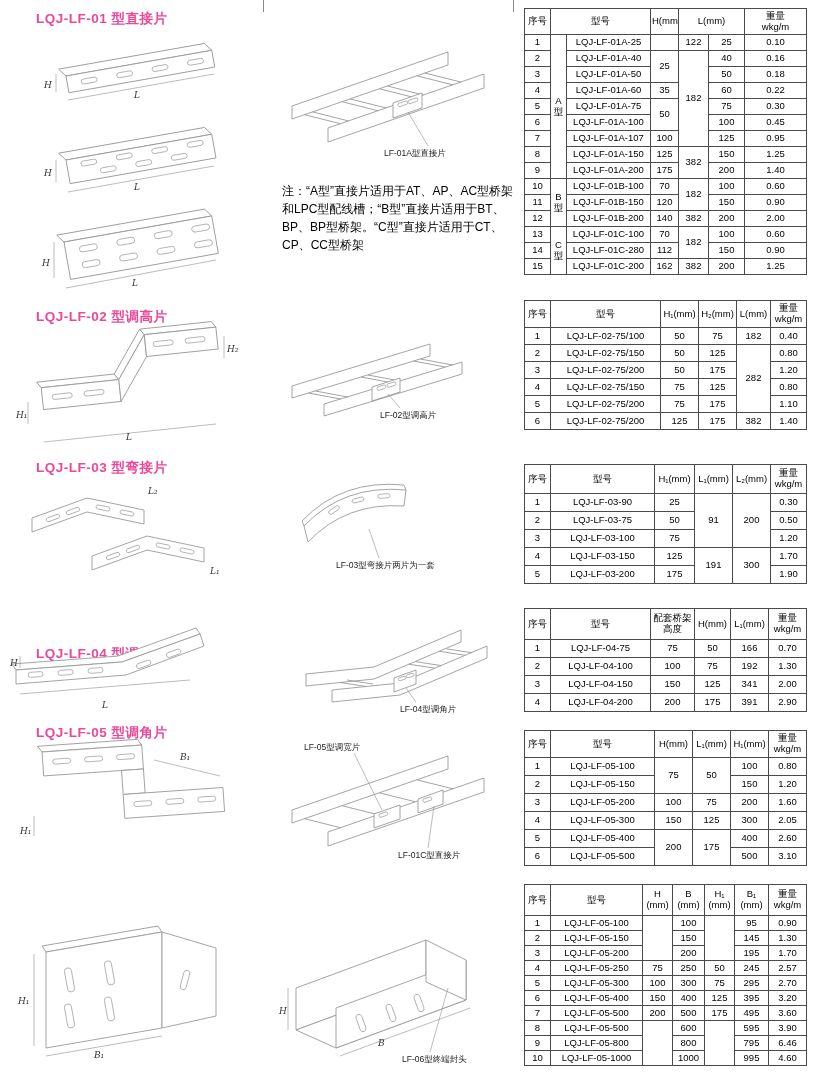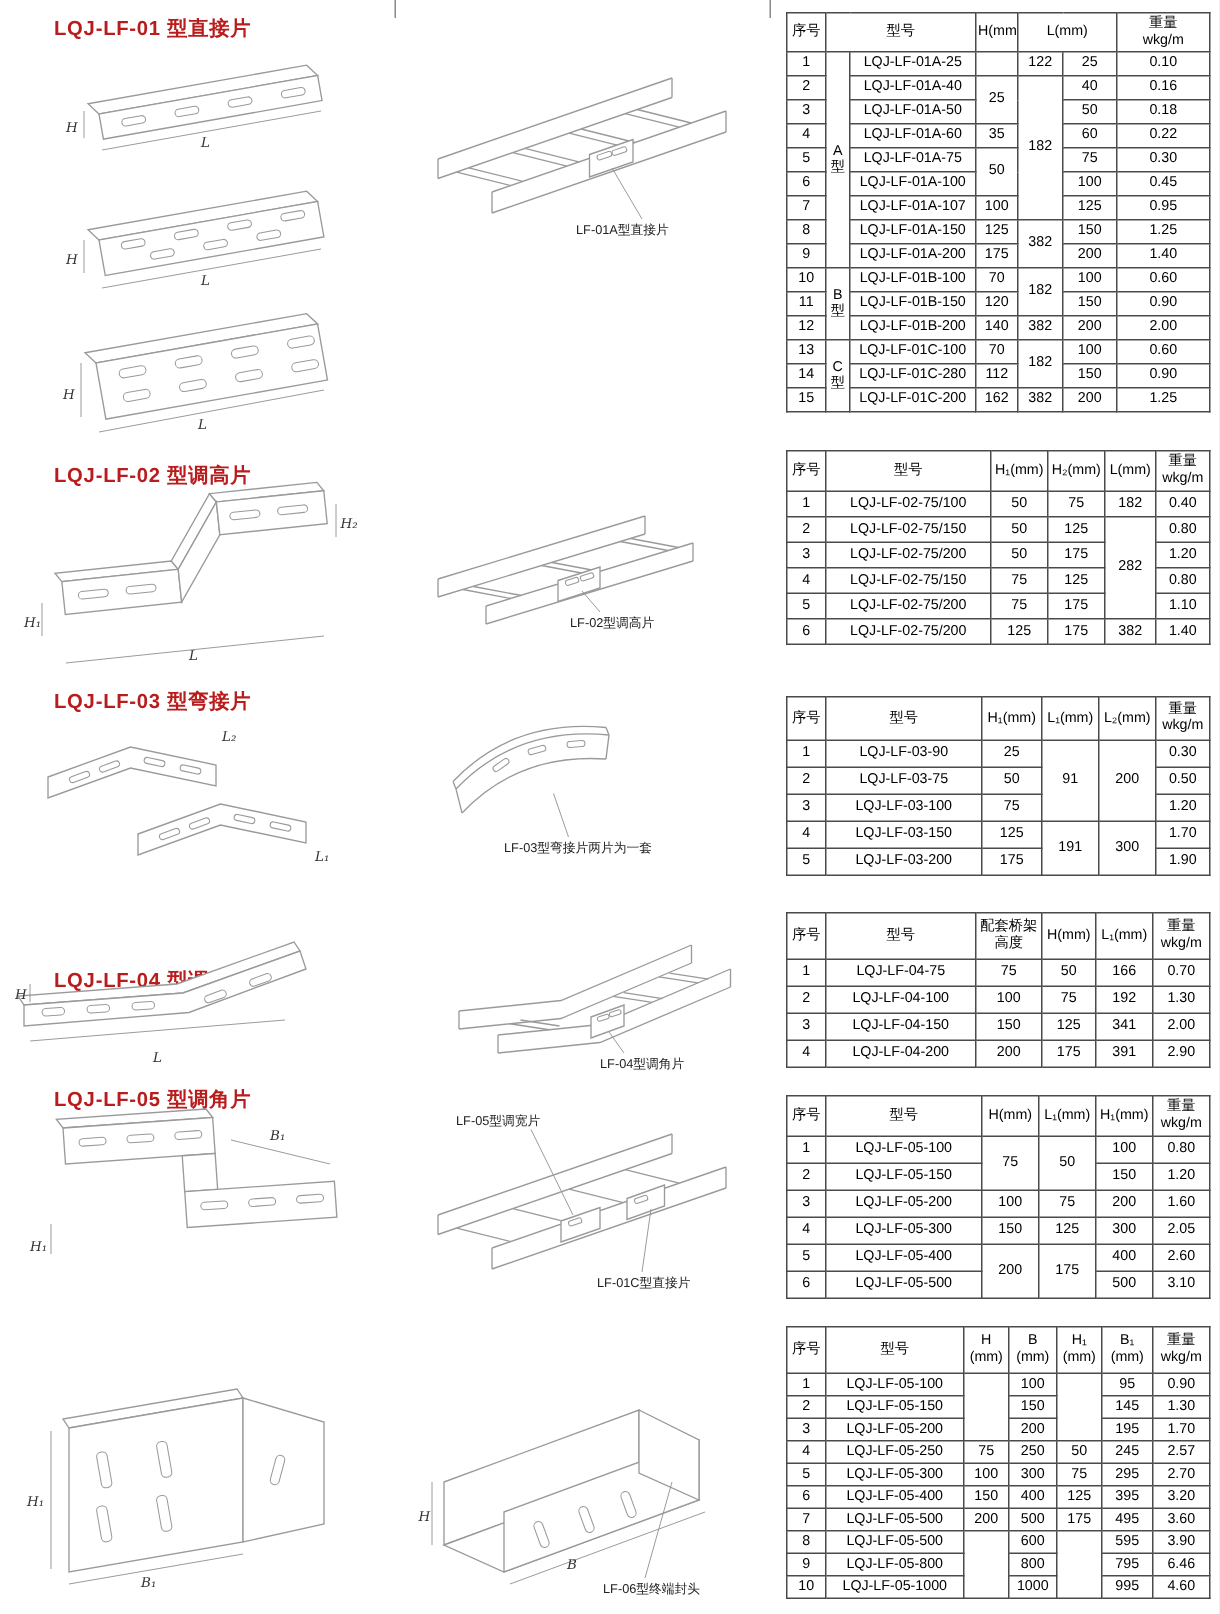--- a/index.html
+++ b/index.html
@@ -1,18 +1,18 @@
 <!DOCTYPE html>
 <html><head>
 <meta charset="utf-8">
 <style>
   html,body{margin:0;padding:0;background:#e8e8e8;}
   .page{position:relative;width:813px;height:1076px;background:#ffffff;margin:0 auto;
         font-family:"Liberation Sans",sans-serif;color:#000;overflow:hidden;}
-  .section-title{position:absolute;font-size:13.5px;font-weight:600;letter-spacing:.5px;color:#b91c1c;white-space:nowrap;padding-left:20px;}
+  .section-title{position:absolute;font-size:13.5px;font-weight:600;letter-spacing:.5px;color:#ec4899;white-space:nowrap;padding-left:20px;}
   .note{position:absolute;left:282px;top:182px;width:240px;font-size:12px;line-height:1.5;color:#000;}
   .fold{position:absolute;top:0;width:1px;height:12px;background:#8a8a8a;}
   .draw{position:absolute;}
   svg .ln{stroke:#9a9a9a;stroke-width:.9;fill:none;}
   svg .face{fill:#fff;stroke:#9a9a9a;stroke-width:.9;}
   svg .slot{fill:#fff;stroke:#9a9a9a;stroke-width:.7;}
   svg .dimln{stroke:#8f8f8f;stroke-width:.6;fill:none;}
   svg text.dim{font:italic 9px "DejaVu Serif",serif;fill:#333;}
   svg text.lbl{font:8.5px "Liberation Sans",sans-serif;fill:#222;}
   .tbl-host{position:absolute;left:524px;}
@@ -38,20 +38,21 @@
 
   <div class="fold" style="left:263px"></div>
   <div class="fold" style="left:513px"></div>
 
   <div class="section-title" id="title-lf01">LQJ-LF-01 型直接片</div>
   <div class="section-title" id="title-lf02">LQJ-LF-02 型调高片</div>
   <div class="section-title" id="title-lf03">LQJ-LF-03 型弯接片</div>
   <div class="section-title" id="title-lf04">LQJ-LF-04 型调角片</div>
   <div class="section-title" id="title-lf05">LQJ-LF-05 型调角片</div>
 
+  <div class="note">注：“A型”直接片适用于AT、AP、AC型桥架和LPC型配线槽；“B型”直接片适用于BT、BP、BP型桥架。“C型”直接片适用于CT、CP、CC型桥架</div>
 
   <svg class="draw" style="left:16px;top:28px" width="240" height="268">
     <g transform="translate(50,48) rotate(-10)">
       <polygon class="face" points="0,0 148,0 142,-8 -6,-8"></polygon>
       <rect class="face" x="0" y="0" width="148" height="17"></rect>
       <rect class="slot" x="14" y="6" width="16" height="5" rx="2.5"></rect>
       <rect class="slot" x="50" y="6" width="16" height="5" rx="2.5"></rect>
       <rect class="slot" x="86" y="6" width="16" height="5" rx="2.5"></rect>
       <rect class="slot" x="122" y="6" width="16" height="5" rx="2.5"></rect>
     </g>

